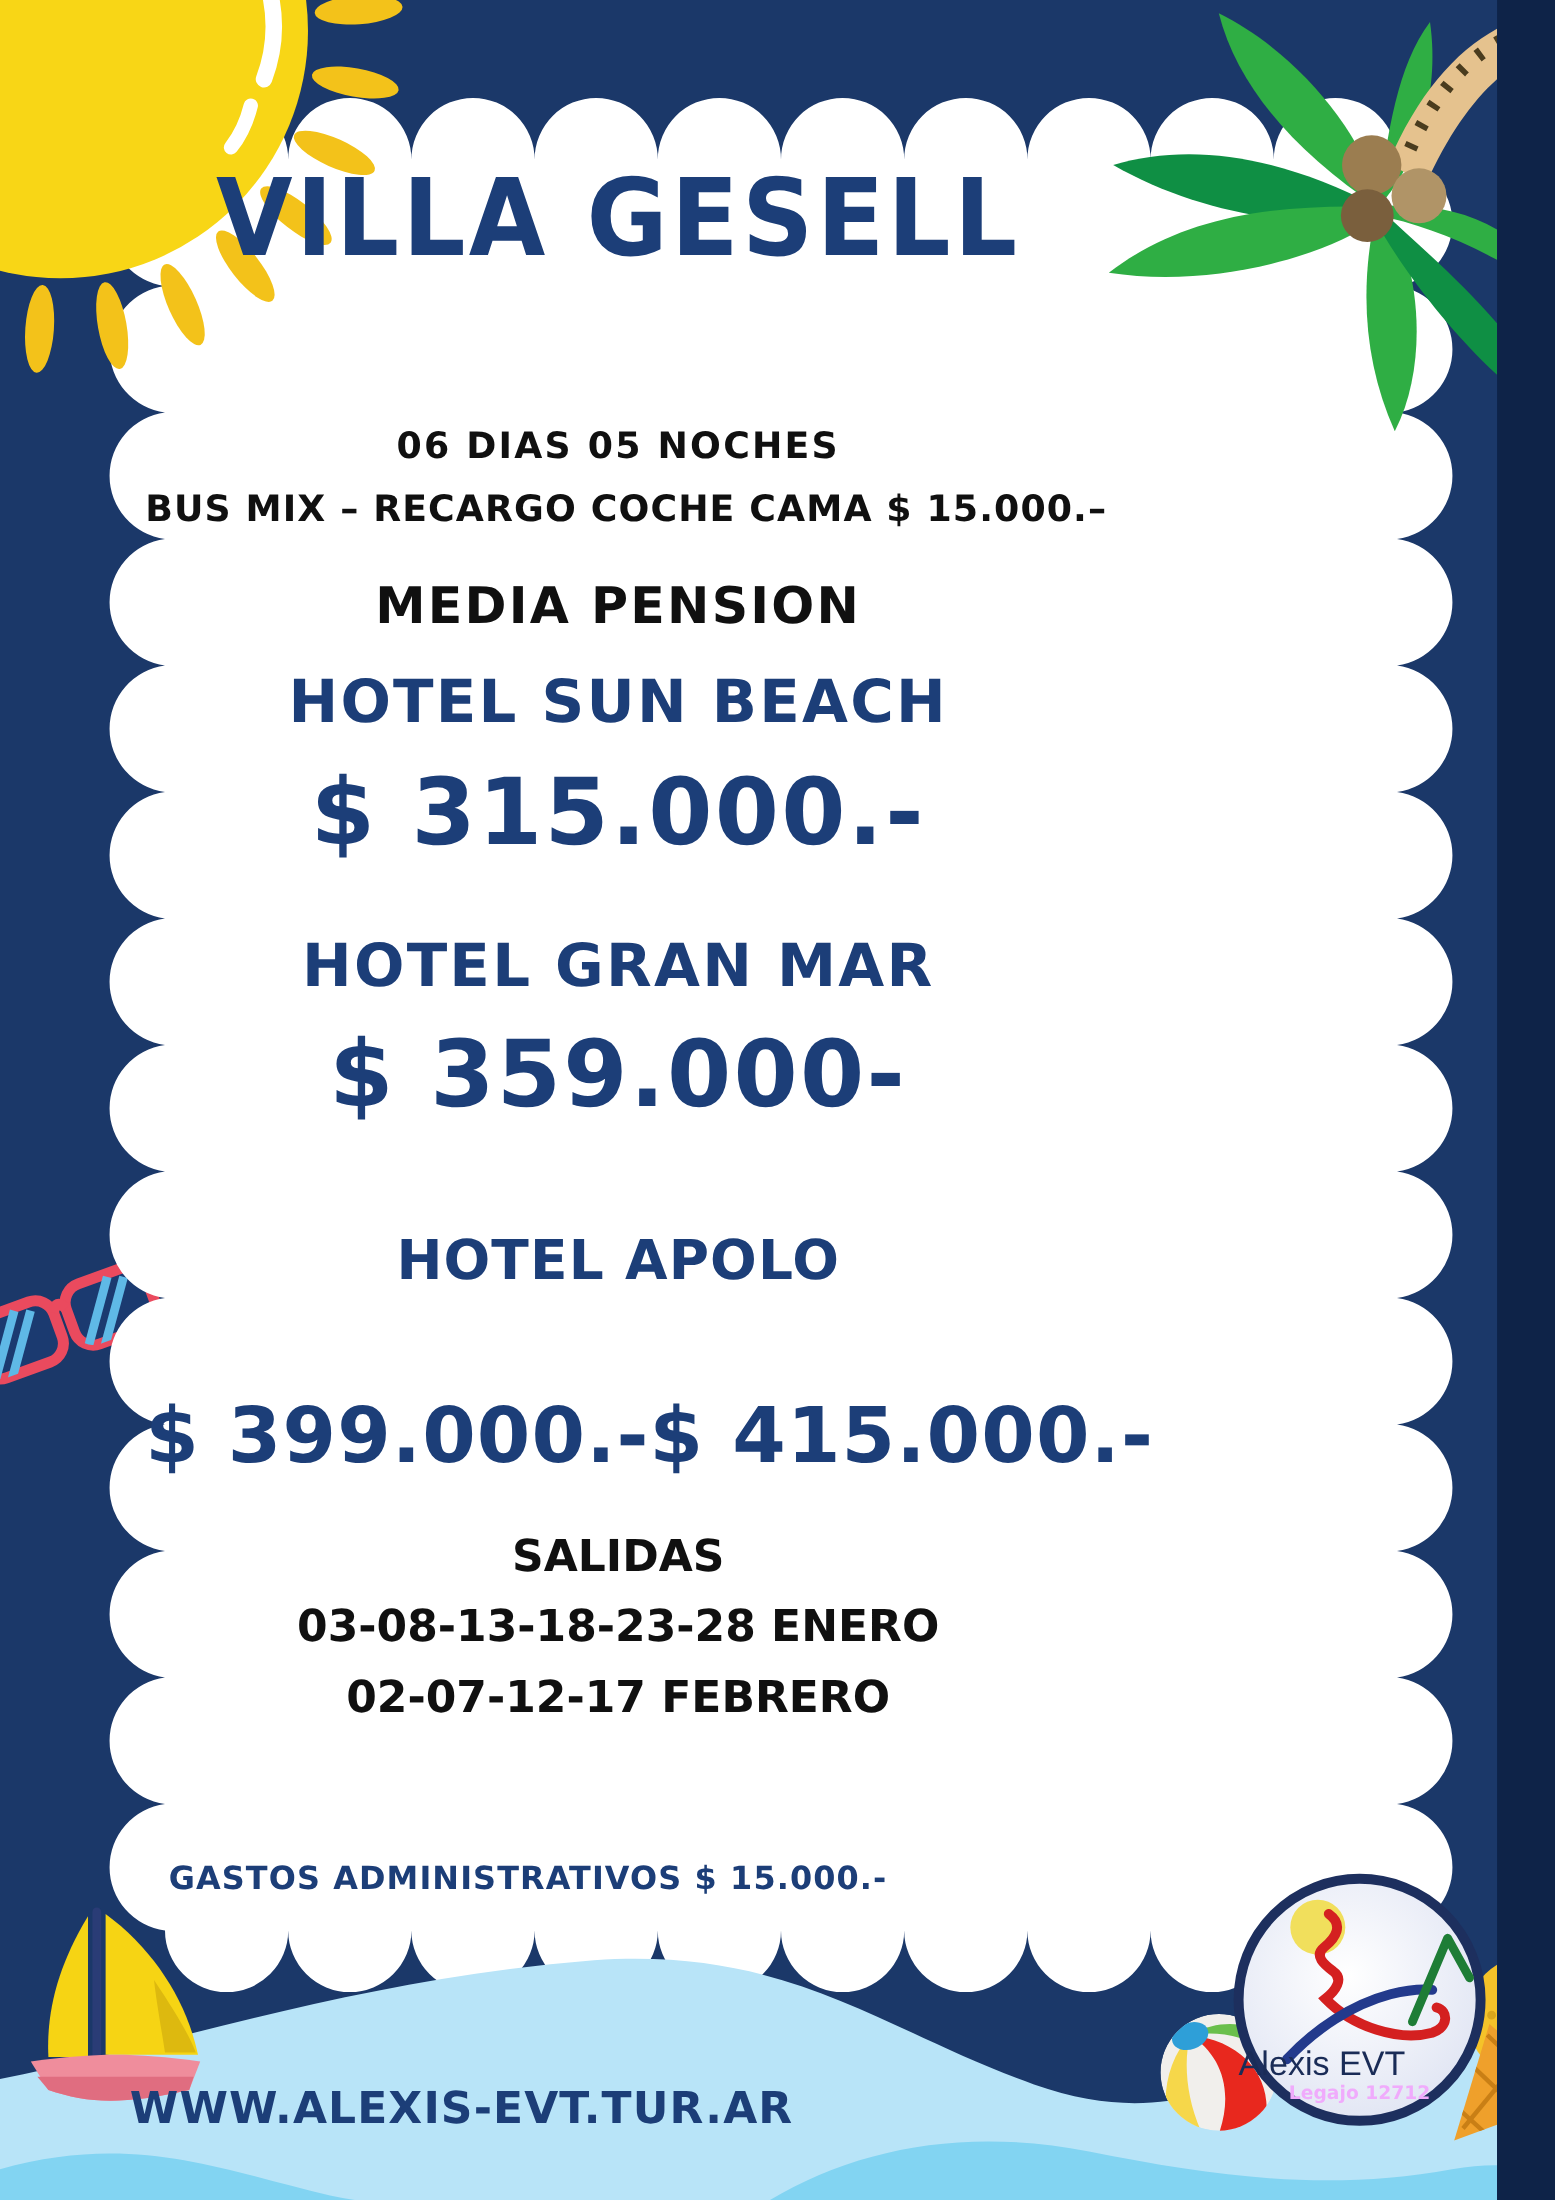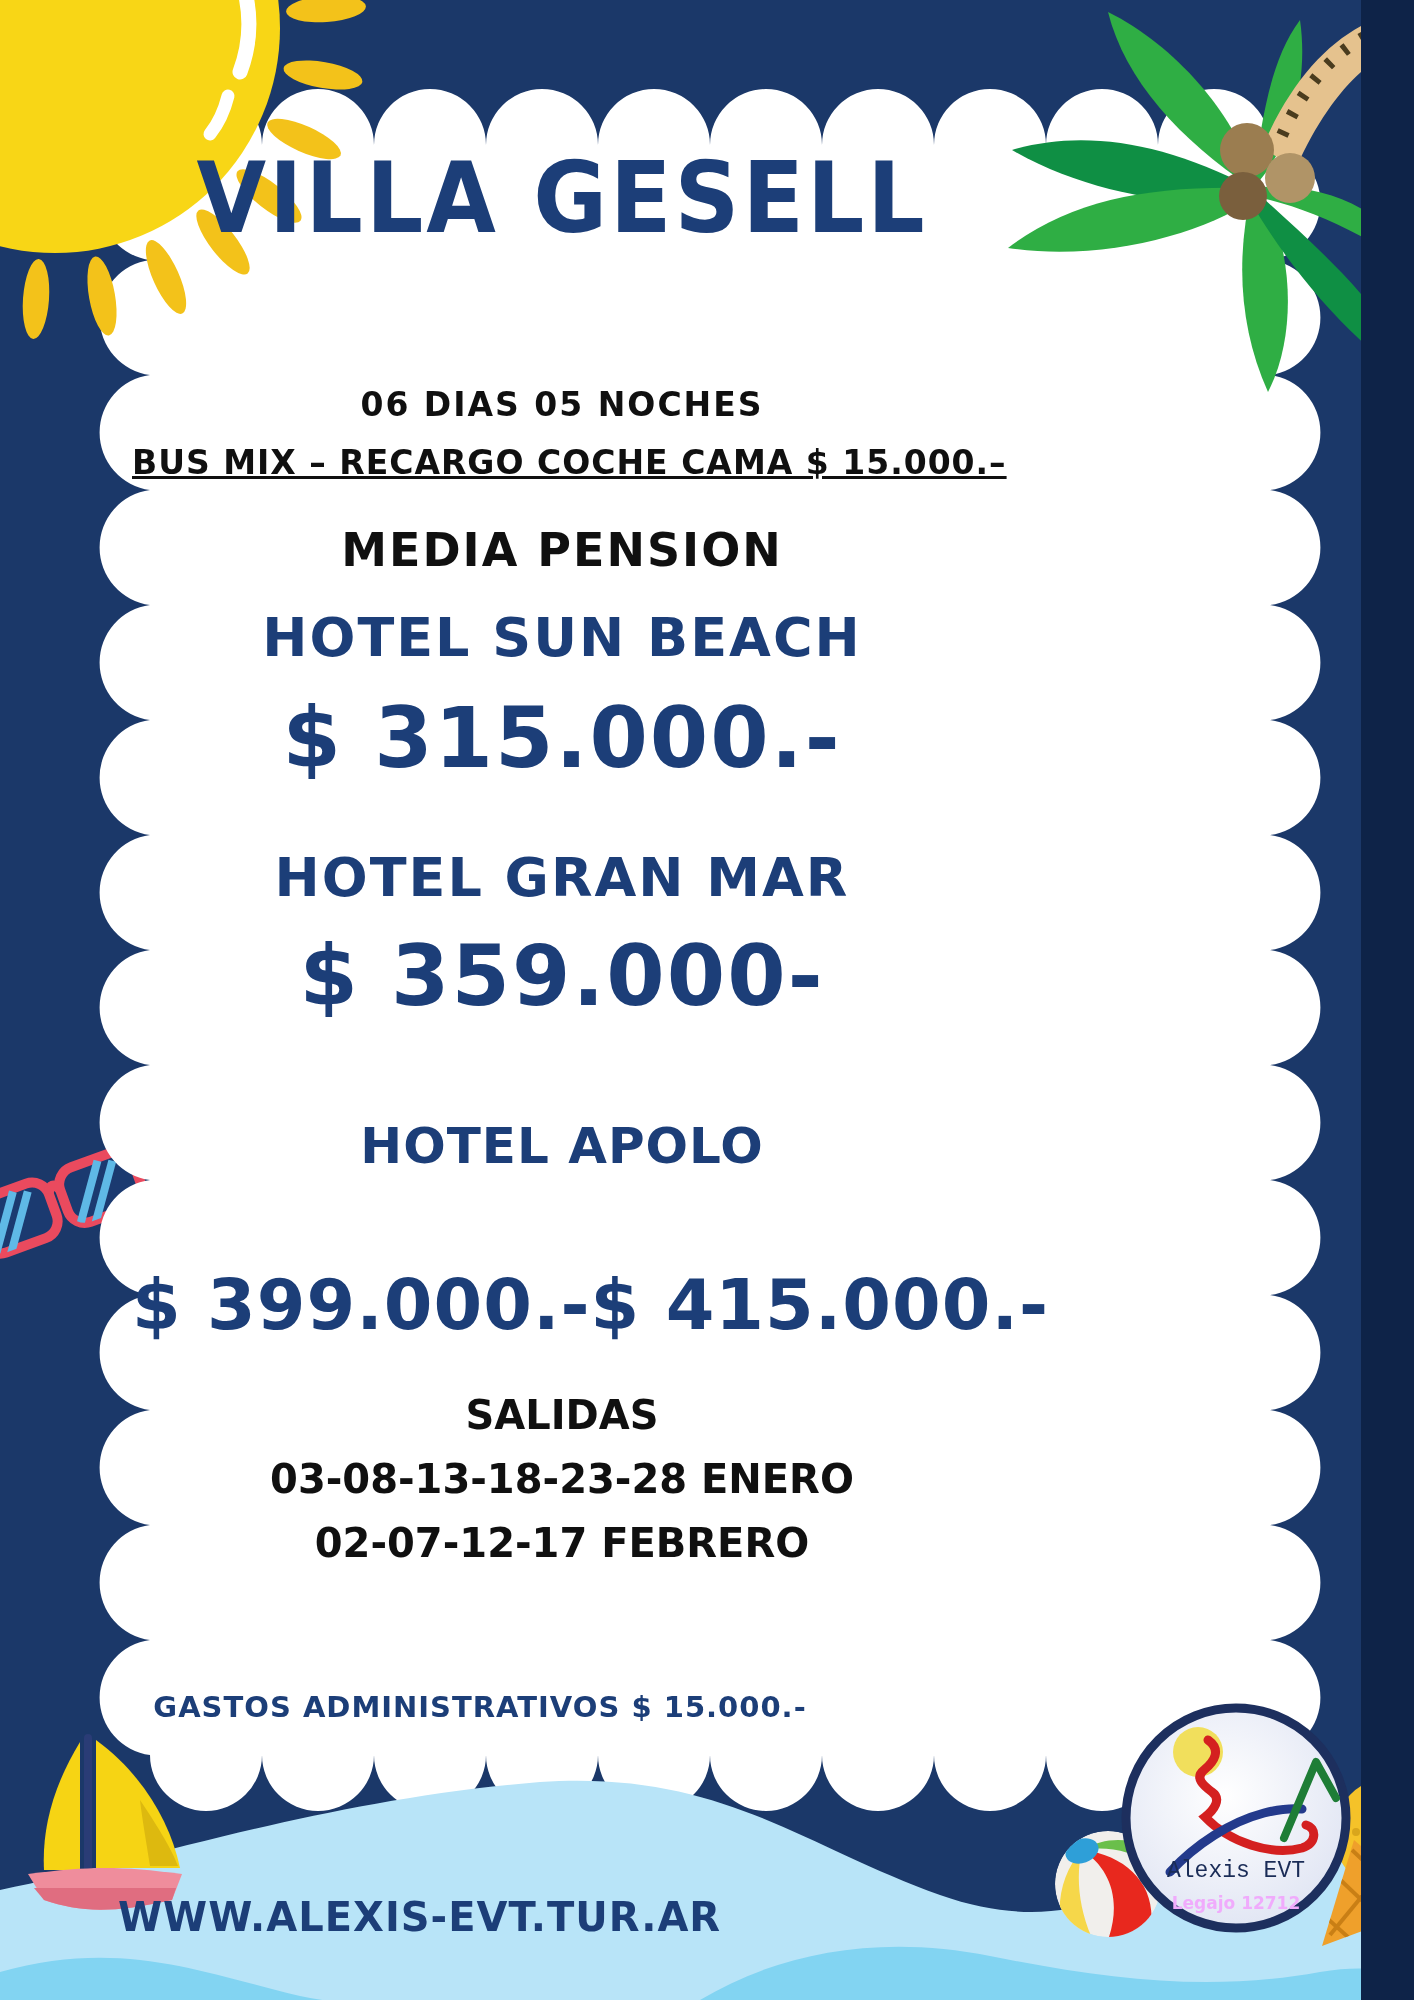--- a/index.html
+++ b/index.html
@@ -5,37 +5,37 @@
   html,body{margin:0;padding:0;background:#0e2348;}
   .poster{position:relative;width:1361px;height:2000px;background:#1b3869;overflow:hidden;
           font-family:"DejaVu Sans","Liberation Sans",sans-serif;}
   .deco{position:absolute;left:0;top:0;width:1414px;height:2000px;display:block;}
   .txt{position:absolute;left:132px;width:860px;text-align:center;line-height:1.05;
        font-weight:bold;white-space:nowrap;}
   .navy{color:#1c3e78;}
   .ink{color:#101010;}
   .title{top:152px;font-size:90px;letter-spacing:3px;transform:scaleY(1.08);}
   .sub1{top:388px;font-size:33px;letter-spacing:2px;}
-  .sub2{top:446px;font-size:33px;letter-spacing:1px;text-decoration:underline;}
+  .sub2{top:446px;font-size:33px;letter-spacing:1px;}
   .meal{top:526px;font-size:46px;letter-spacing:2px;}
   .hname1{top:610px;font-size:54px;letter-spacing:2px;}
   .hprice1{top:694px;font-size:84px;letter-spacing:2px;}
   .hname2{top:850px;font-size:54px;letter-spacing:2px;}
   .hprice2{top:932px;font-size:84px;letter-spacing:2px;}
   .tworow{display:flex;}
   .tworow .cell{flex:1;text-align:center;}
   .names2{top:1120px;font-size:50px;letter-spacing:1px;gap:41px;}
   .prices2{top:1234px;font-size:70px;letter-spacing:1px;margin-top:35px;}
   .salidas{top:1394px;font-size:40px;}
   .enero{top:1458px;font-size:40px;}
   .febrero{top:1522px;font-size:40px;}
   .gastos{top:1692px;left:150px;width:660px;font-size:29px;letter-spacing:1px;}
   .url{top:1896px;left:118px;width:540px;font-size:40px;letter-spacing:1px;}
-  .logo-name{position:absolute;top:1858px;left:1126px;width:220px;text-align:center;
-             font-family:Liberation Mono, monospace;font-size:23px;color:#1a2c57;}
+  .logo-name{position:absolute;top:1858px;left:1126px;width:220px;text-align:left;
+             font-family:Liberation Sans, sans-serif;font-size:31px;color:#1a2c57;}
   .logo-lic{position:absolute;top:1893px;left:1126px;width:220px;text-align:center;
             font-size:17px;color:#f0abfc;font-weight:bold;}
 </style>
 </head>
 <body>
 
 <div class="poster">
 
   <svg class="deco" viewBox="0 0 1414 2000" aria-hidden="true">
     <defs>

